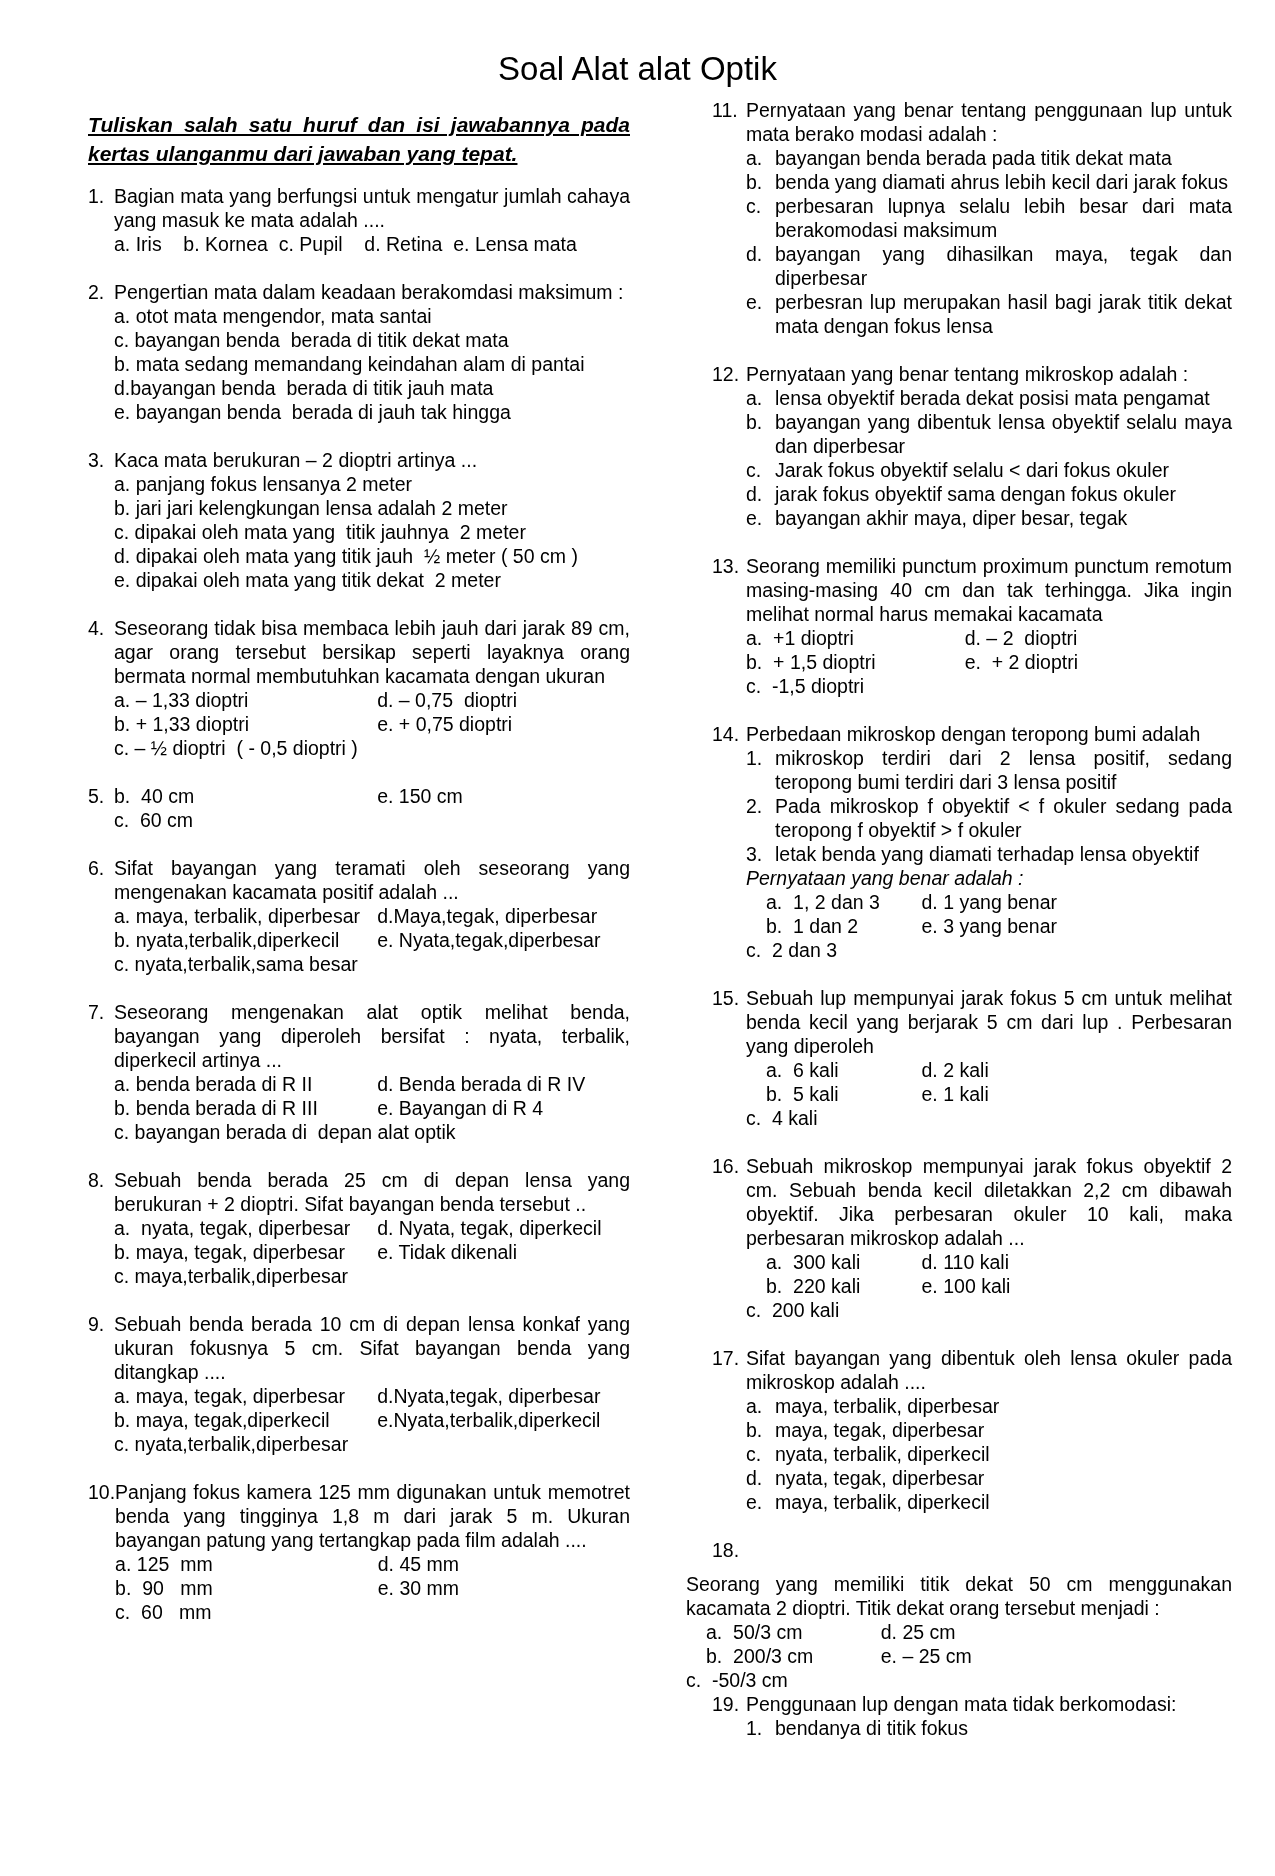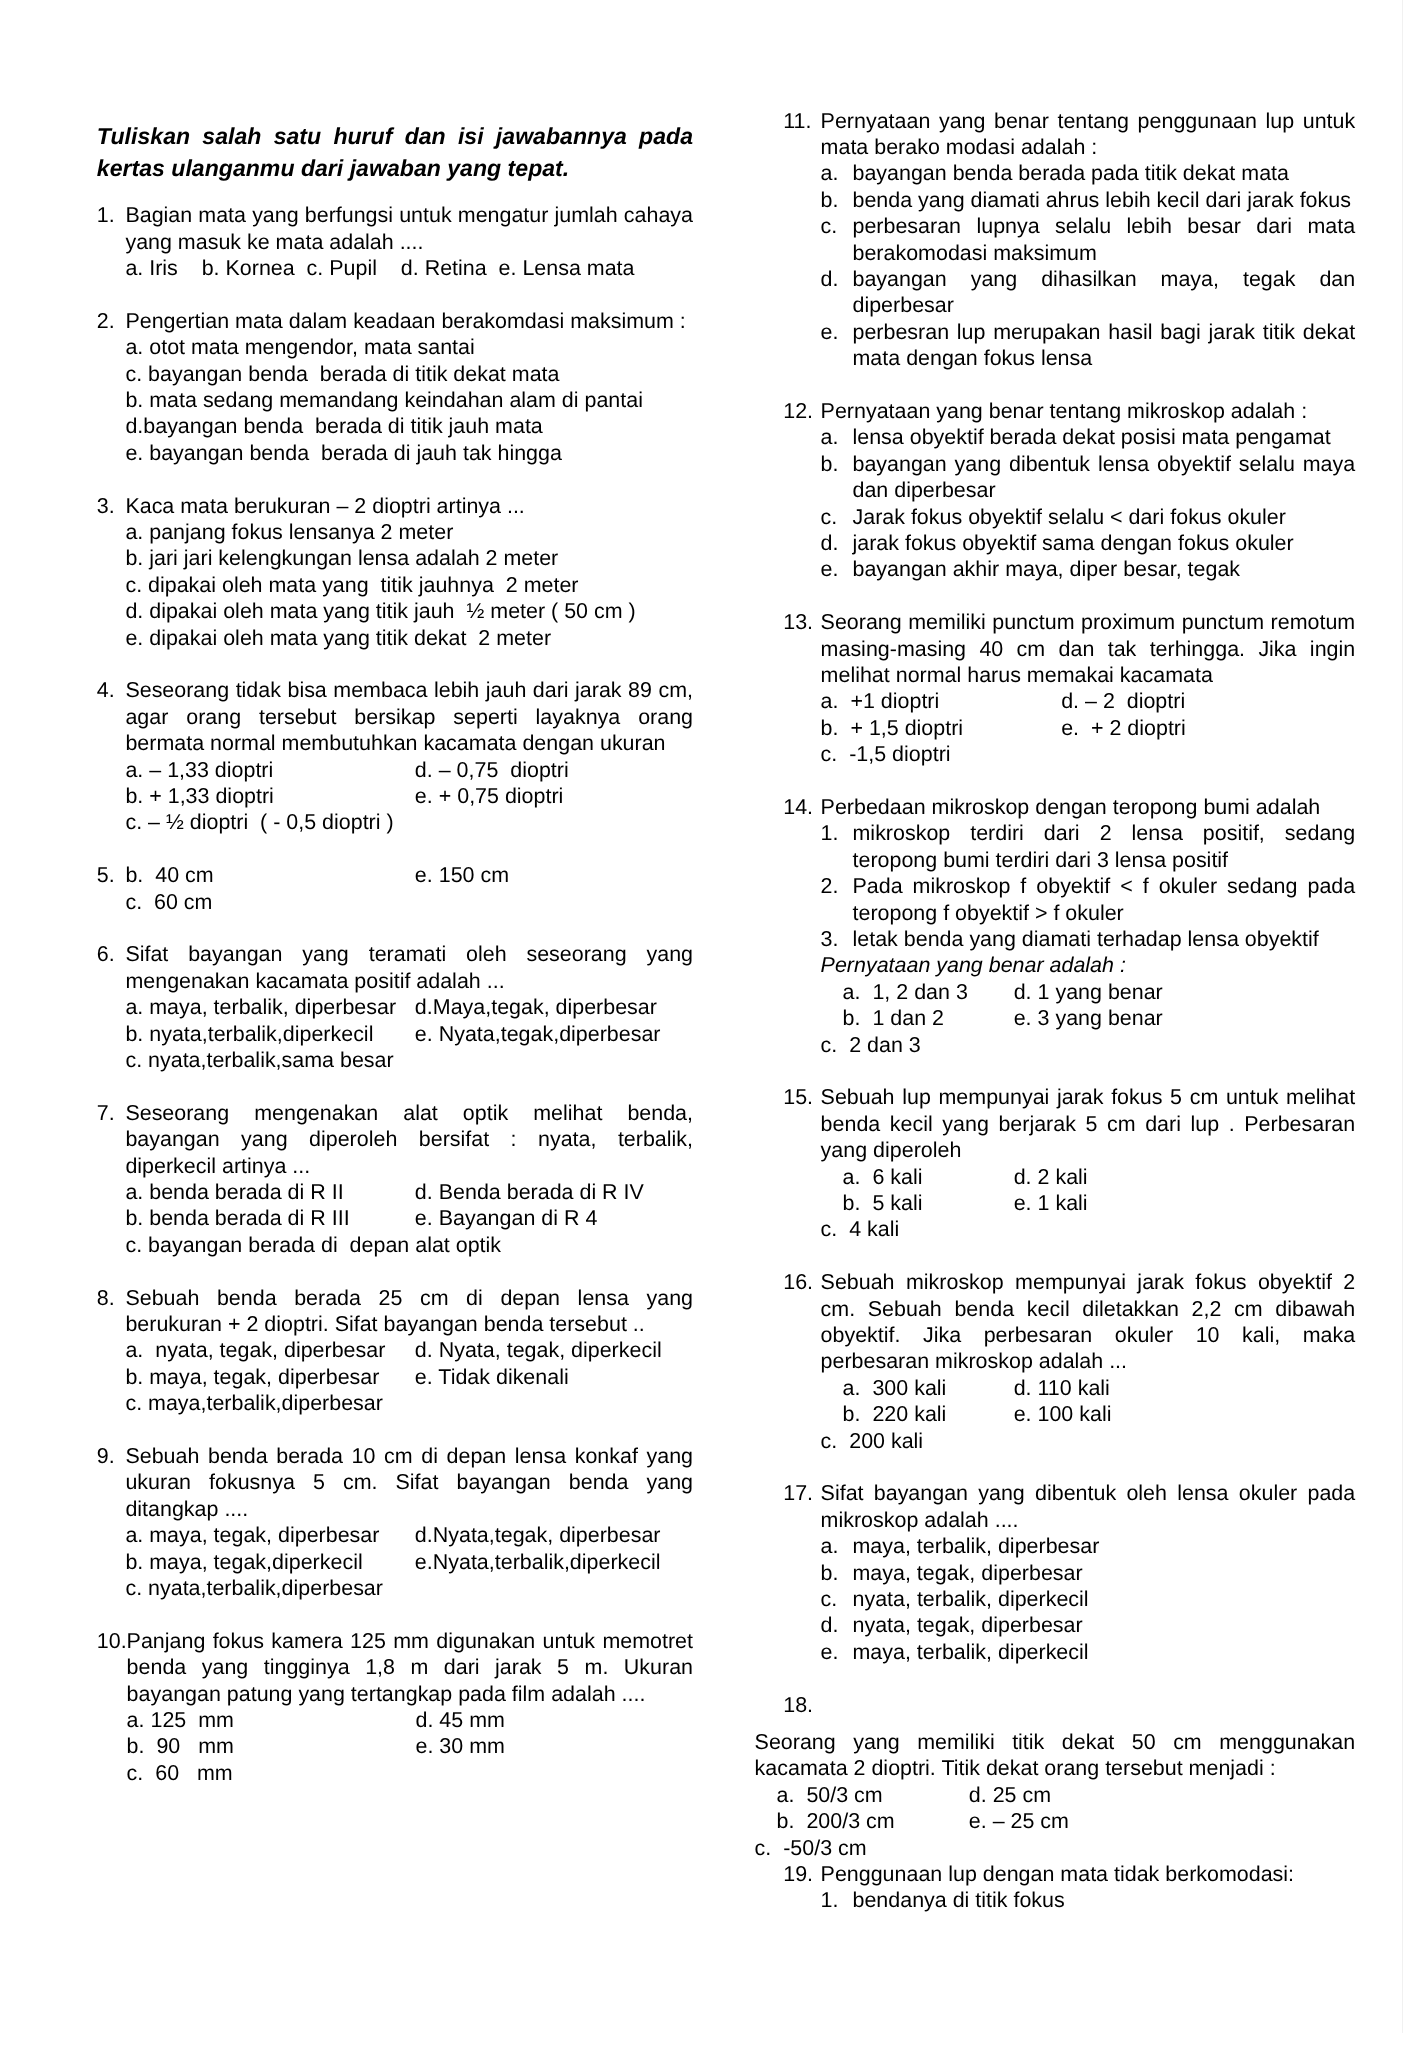--- a/index.html
+++ b/index.html
@@ -16,21 +16,21 @@
     position:absolute;top:48px;left:0;width:100%;
     text-align:center;font-size:33px;line-height:42px;
     font-weight:400;margin:0;
   }
   .col{position:absolute;}
   .col-left{left:88px;top:110px;width:542px;}
   .col-right{left:686px;top:98px;width:546px;}
   .intro{
     font-weight:bold;font-style:italic;
     font-size:21px;line-height:29px;
-    text-align:justify;margin:0 0 16px 0;
+    text-align:justify;margin:0 0 16px 0;text-decoration:underline;
   }
   .question{display:flex;margin:0 0 24px 0;}
   .question.tight{margin-bottom:0;flex-direction:column;}
   .col-left .q-num{flex:0 0 26px;white-space:nowrap;}
   .col-right .q-num{flex:0 0 34px;white-space:nowrap;margin-left:26px;}
   .q-body{flex:1 1 auto;min-width:0;}
   .q-text{text-align:justify;}
   .opt-line{white-space:pre-wrap;}
   .opt-pair{display:flex;}
   .opt-pair .oa{flex:0 0 51%;white-space:pre-wrap;}
@@ -39,20 +39,21 @@
   .opt-pair .ob{flex:1 1 auto;white-space:pre-wrap;}
   .opt-hang{display:flex;}
   .opt-hang .ol{flex:0 0 29px;white-space:pre;}
   .opt-hang .ot{flex:1 1 auto;min-width:0;text-align:justify;}
   .italic-line{font-style:italic;}
 </style>
 </head>
 <body>
 
 <div class="page">
+  <h1 class="title">Soal Alat alat Optik</h1>
   <div class="col col-left">
     <p class="intro">Tuliskan salah satu huruf dan isi jawabannya pada kertas ulanganmu dari jawaban yang tepat.</p>
   <div class="question">
         <span class="q-num">1.</span>
         <div class="q-body">
           <div class="q-text">Bagian mata yang berfungsi untuk mengatur jumlah cahaya yang masuk ke mata adalah ....</div>
           <div class="opt-line">a. Iris    b. Kornea  c. Pupil    d. Retina  e. Lensa mata</div>
         </div>
       </div>
       <div class="question">

